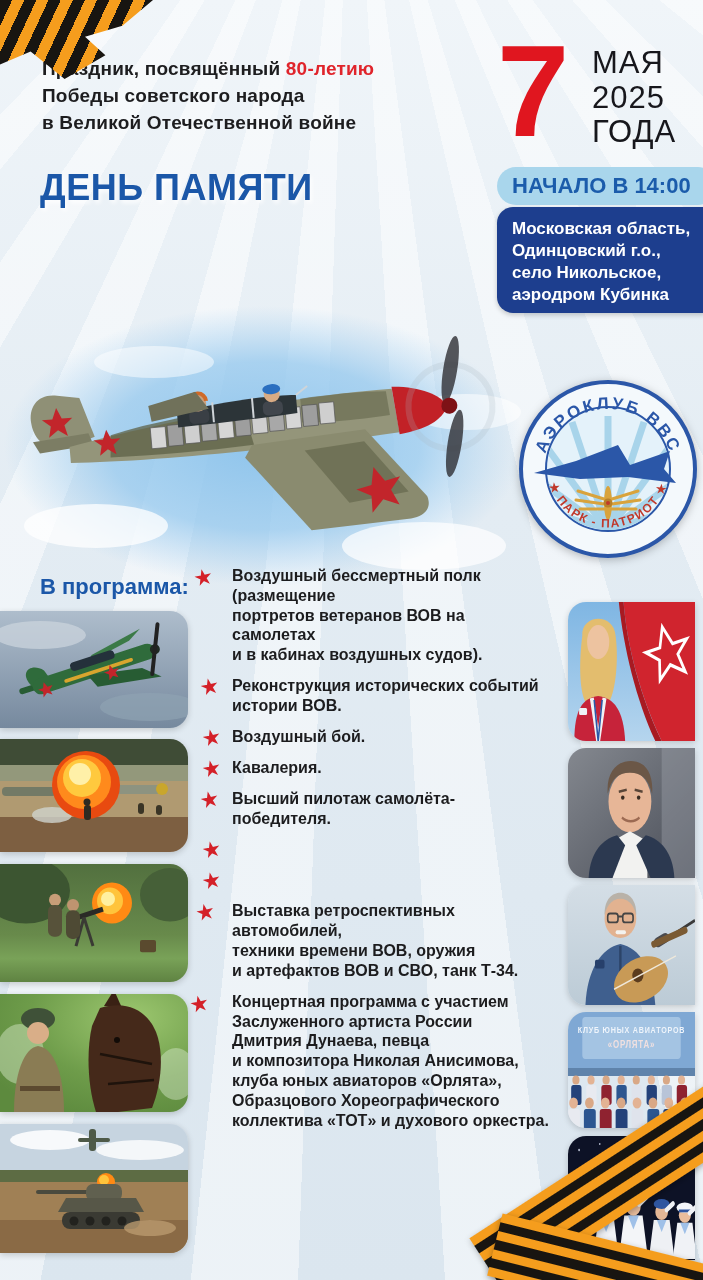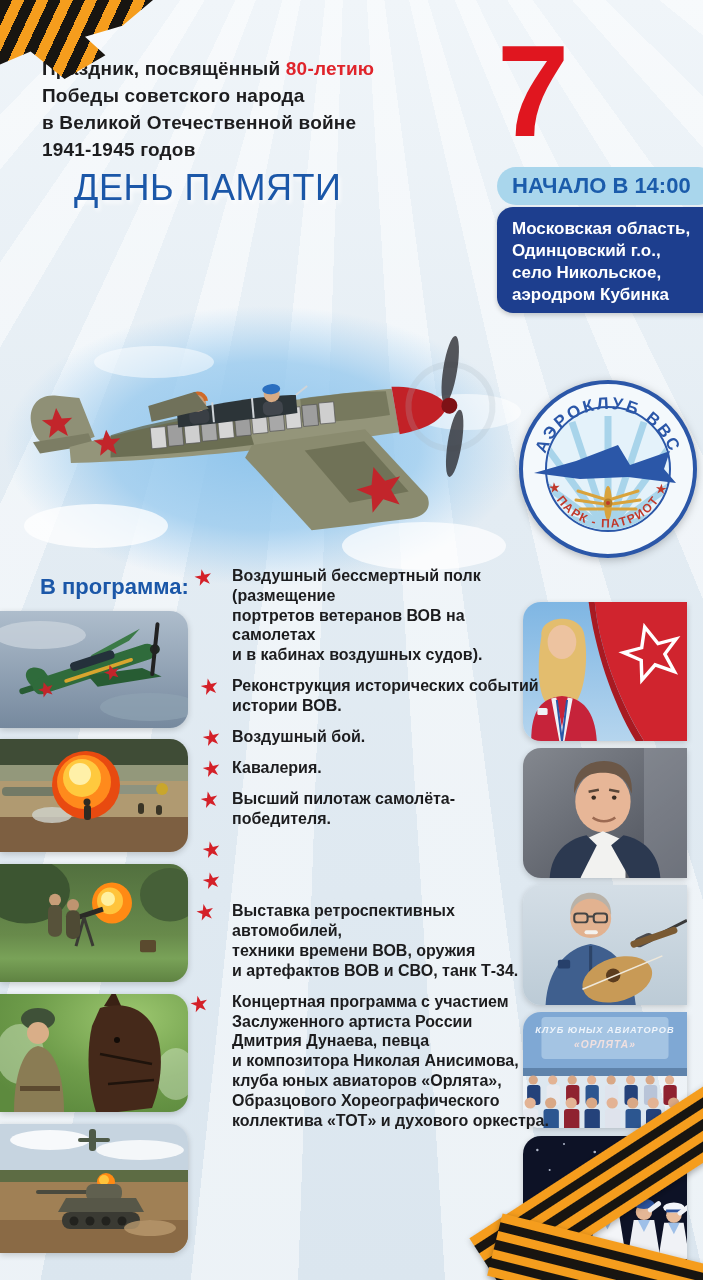--- a/index.html
+++ b/index.html
@@ -36,23 +36,22 @@
   .ribbon-br .band-b { width:260px; right:-48px; bottom:-28px; transform:rotate(14deg); }
 
   
   .intro {
     position:absolute; left:42px; top:56px; z-index:3;
     font-size:19px; font-weight:700; color:#1d1d1f; line-height:1.42; letter-spacing:.2px;
   }
   .intro .hl { color:#e0242b;margin-top:36px; }
   .memorial {
     position:absolute; left:40px; top:167px; z-index:3;
-    font-size:36px; font-weight:400; color:#1b57a8; letter-spacing:.5px;
+    font-size:36px; font-weight:700; color:#1b57a8; letter-spacing:.5px;
     text-shadow:2px 3px 4px rgba(255,255,255,.85);
-    margin-left:34px;
   }
   .main-title {
     position:absolute; left:38px; top:211px; z-index:3;
     font-size:50px; font-weight:800; color:#e02830; line-height:1.18; letter-spacing:.5px;
     text-shadow:3px 4px 6px rgba(255,255,255,.95), -1px -1px 3px rgba(255,255,255,.6);
   }
 
   
   .date-day {
     position:absolute; left:497px; top:26px; z-index:3;
@@ -94,21 +93,21 @@
   .program-item .star {
     color:#d42028; font-size:19px; line-height:1; flex:0 0 auto;
     transform:rotate(-12deg); margin-top:1px;
   }
   .program-item .item-text { white-space:pre-line; }
 
   
   .photo { position:absolute; overflow:hidden; z-index:2; box-shadow:0 2px 6px rgba(0,0,0,.18); }
   .photo svg { display:block; width:100%; height:100%; }
   .pl { left:0; width:188px; border-radius:0 18px 18px 0; }
-  .pr { right:16px; width:164px; border-radius:18px 0 0 18px;font-style:italic; }
+  .pr { right:8px; width:127px; border-radius:18px 0 0 18px; }
   .pl1 { top:611px; height:117px; }
   .pl2 { top:739px; height:113px; }
   .pl3 { top:864px; height:118px; }
   .pl4 { top:994px; height:118px; }
   .pl5 { top:1124px; height:129px; }
   .pr1 { top:602px; height:139px; }
   .pr2 { top:748px; height:130px; }
   .pr3 { top:885px; height:120px; }
   .pr4 { top:1012px; height:116px; }
   .pr5 { top:1136px; height:124px; }
@@ -118,29 +117,33 @@
 
 <div class="poster">
   <div class="rays"></div>
 
   <div class="ribbon-tl"></div>
 
   <div class="intro">
     <div><span>Праздник, посвящённый </span><span class="hl">80-летию</span></div>
     <div>Победы советского народа</div>
     <div>в Великой Отечественной войне</div>
-    <div>1941-1945 годов</div>
   </div>
 
   <div class="memorial">ДЕНЬ ПАМЯТИ</div>
 
   <div class="main-title">
   </div>
 
   <div class="date-day">7</div>
+  <div class="date-rest">
+    <div>МАЯ</div>
+    <div>2025</div>
+    <div>ГОДА</div>
+  </div>
 
   <div class="start-pill">НАЧАЛО В 14:00</div>
 
   <div class="location-card">
     <div>Московская область,</div>
     <div>Одинцовский г.о.,</div>
     <div>село Никольское,</div>
     <div>аэродром Кубинка</div>
   </div>
 

